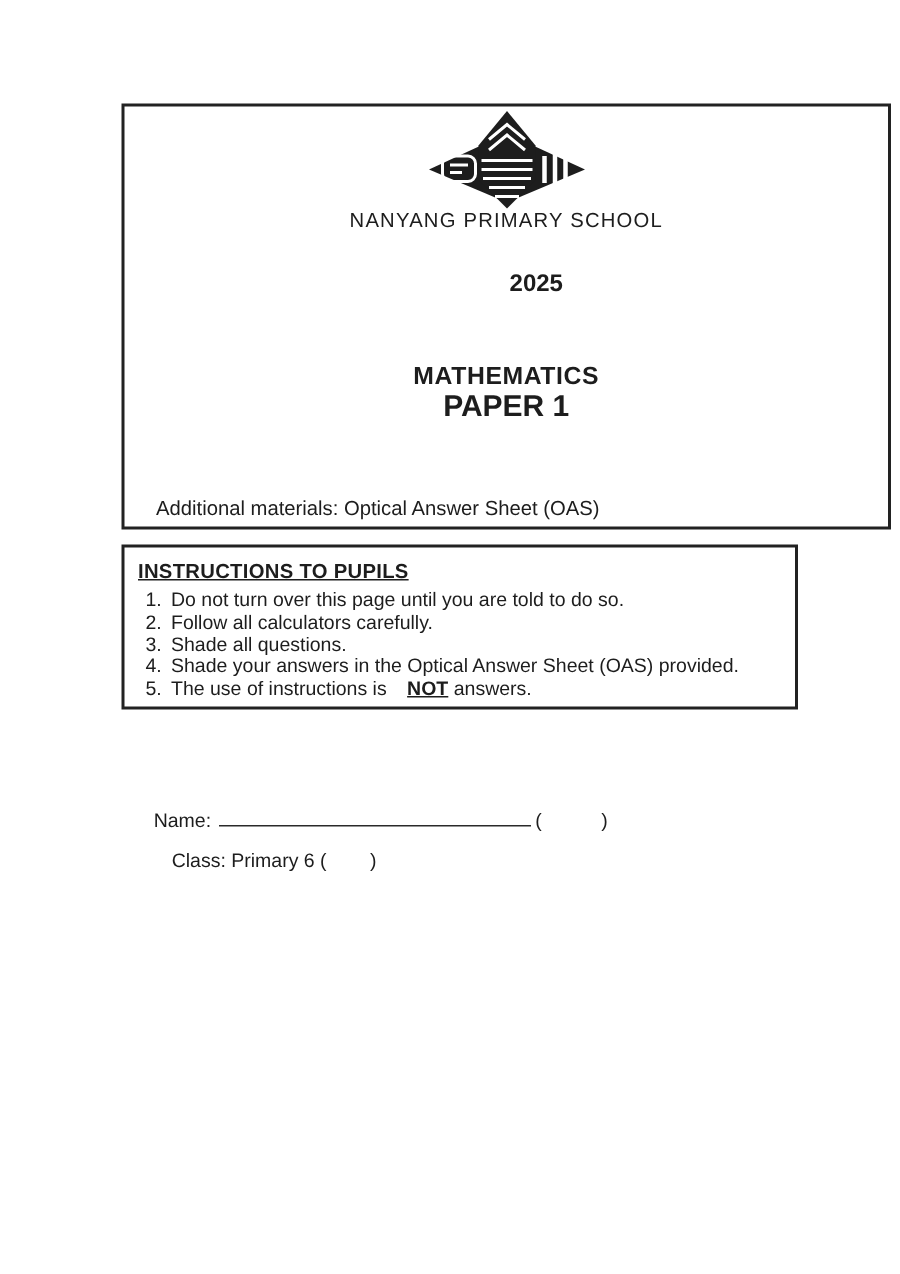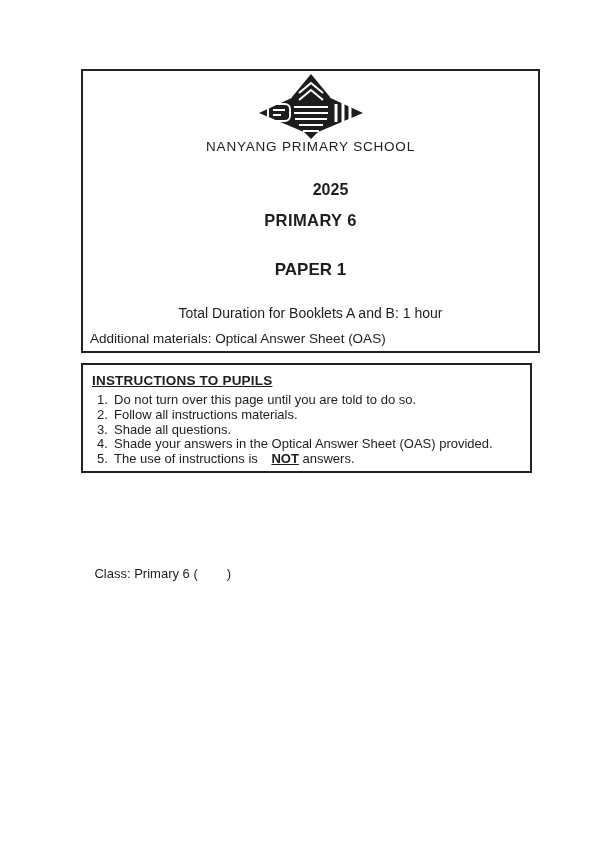--- a/index.html
+++ b/index.html
@@ -13,45 +13,45 @@
     position: relative;
     width: 600px; height: 849px;
     background: #ffffff;
     overflow: hidden;
   }
 
   
   .header-box {
     position: absolute;
     left: 81px; top: 69px;
-    width: 459px; height: 284px;
+    width: 513px; height: 284px;
     border: 2px solid #222222;
     box-sizing: border-box;
   }
   .hline {
     position: absolute;
     left: 0; right: 0;
     text-align: center;
     white-space: nowrap;
   }
   .logo-wrap {
     position: absolute;
     top: 2px; left: 50%;
     transform: translateX(-50%);
     width: 114px; height: 68px;
   }
   .school-name   { top: 68px;  font-size: 13.5px; letter-spacing: 0.8px; }
   .exam-title    { top: 92px;  font-size: 16.5px; font-weight: bold; letter-spacing: 0.4px; }
   .exam-year     { top: 110px; font-size: 16px;   font-weight: bold; margin-left: 40px; }
   .level         { top: 140px; font-size: 16.5px; font-weight: bold; letter-spacing: 0.4px; }
   .subject       { top: 171px; font-size: 16.5px; font-weight: bold; letter-spacing: 0.4px; }
-  .paper         { top: 189px; font-size: 17px;   font-weight: bold; }
+  .paper         { top: 189px; font-size: 20px;   font-weight: bold; }
   .booklet       { top: 206px; font-size: 16px; }
   .duration      { top: 234px; font-size: 14px; }
-  .additional    { top: 260px; font-size: 13.5px; text-align: left; padding-left: 7px; }
+  .additional    { top: 260px; font-size: 13.5px; text-align: left; padding-left: 21px; }
 
   
   .instructions-box {
     position: absolute;
     left: 81px; top: 363px;
     width: 451px; height: 110px;
     border: 2px solid #222222;
     box-sizing: border-box;
   }
   .instructions-title {
@@ -82,21 +82,21 @@
   }
   .name-blank {
     display: inline-block;
     width: 208px; height: 13px;
     margin-left: 5px;
     border-bottom: 1.6px solid #2a2a2a;
   }
   .name-parens { white-space: pre; margin-left: 3px; }
   .class-row {
     position: absolute;
-    top: 551px; left: 80px;
+    top: 551px; left: 100px;
     font-size: 13px;
     white-space: pre;
   }
 </style>
 </head>
 <body>
 
 <div class="page">
 
   <div class="header-box">
@@ -122,49 +122,51 @@
         <g stroke="#ffffff" stroke-width="3" fill="none">
           <line x1="81" y1="31" x2="81" y2="49"></line>
           <line x1="88" y1="28" x2="88" y2="52"></line>
           <line x1="95" y1="32" x2="95" y2="47"></line>
         </g>
       </svg>
     </div>
 
     <div class="hline school-name">NANYANG PRIMARY SCHOOL</div>
     <div class="hline exam-year">2025</div>
-    <div class="hline level">PRIMARY 6</div>
+    <div class="hline subject">MATHEMATICS</div>
     <div class="hline paper">PAPER 1</div>
-    <div class="hline duration">Total Duration for Booklets A and B: 1 hour</div>
     <div class="hline additional">Additional materials: Optical Answer Sheet (OAS)</div>
   </div>
 
   <div class="instructions-box">
     <div class="instructions-title">INSTRUCTIONS TO PUPILS</div>
     <div class="instructions-list">
       <div class="instr-row">
         <span class="instr-num">1.</span>
         <span class="instr-text">Do not turn over this page until you are told to do so.</span>
       </div>
       <div class="instr-row">
         <span class="instr-num">2.</span>
-        <span class="instr-text">Follow all instructions materials.</span>
+        <span class="instr-text">Follow all calculators carefully.</span>
       </div>
       <div class="instr-row">
         <span class="instr-num">3.</span>
         <span class="instr-text">Shade all questions.</span>
       </div>
       <div class="instr-row">
         <span class="instr-num">4.</span>
         <span class="instr-text">Shade your answers in the Optical Answer Sheet (OAS) provided.</span>
       </div>
       <div class="instr-row">
         <span class="instr-num">5.</span>
         <span class="instr-text"><span>The use of instructions is </span><span class="emph">NOT</span><span> answers.</span></span>
       </div>
     </div>
   </div>
 
+  <div class="name-row">
+    <span>Name:</span><span class="name-blank"></span><span class="name-parens">(           )</span>
+  </div>
   <div class="class-row">
     <span>Class: Primary 6 (        )</span>
   </div>
 
 </div>
 
 </body></html>

